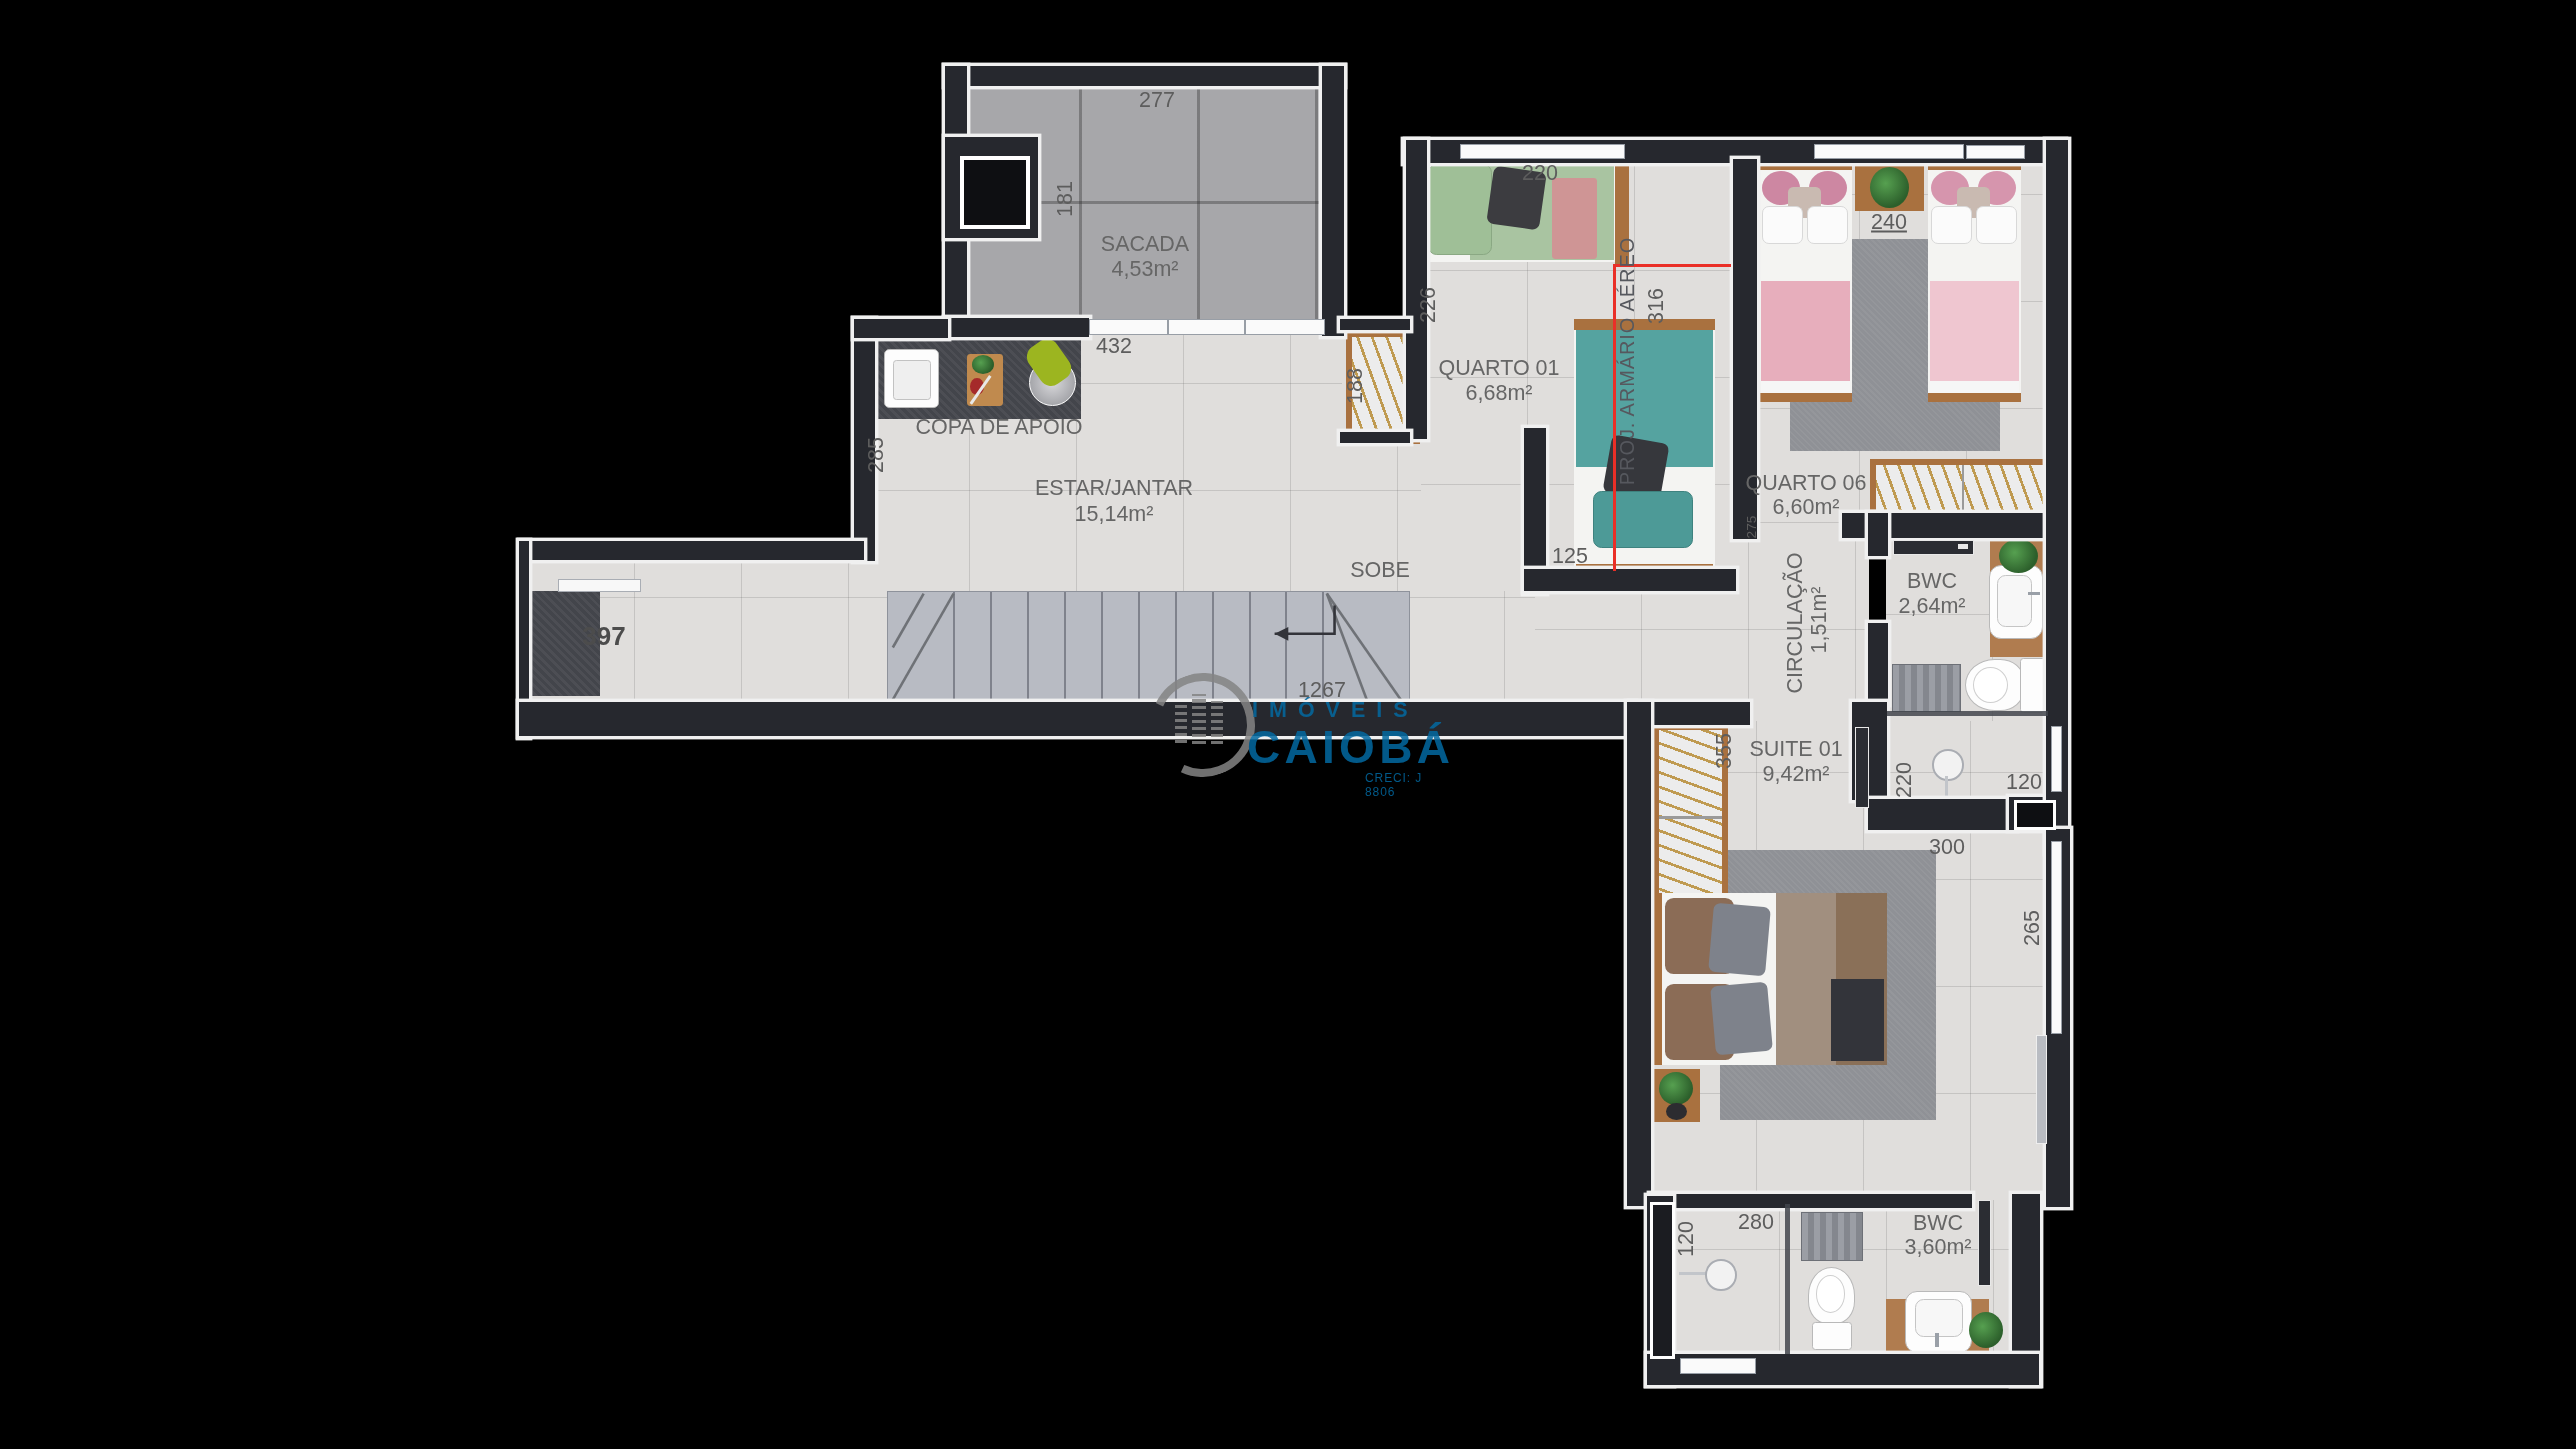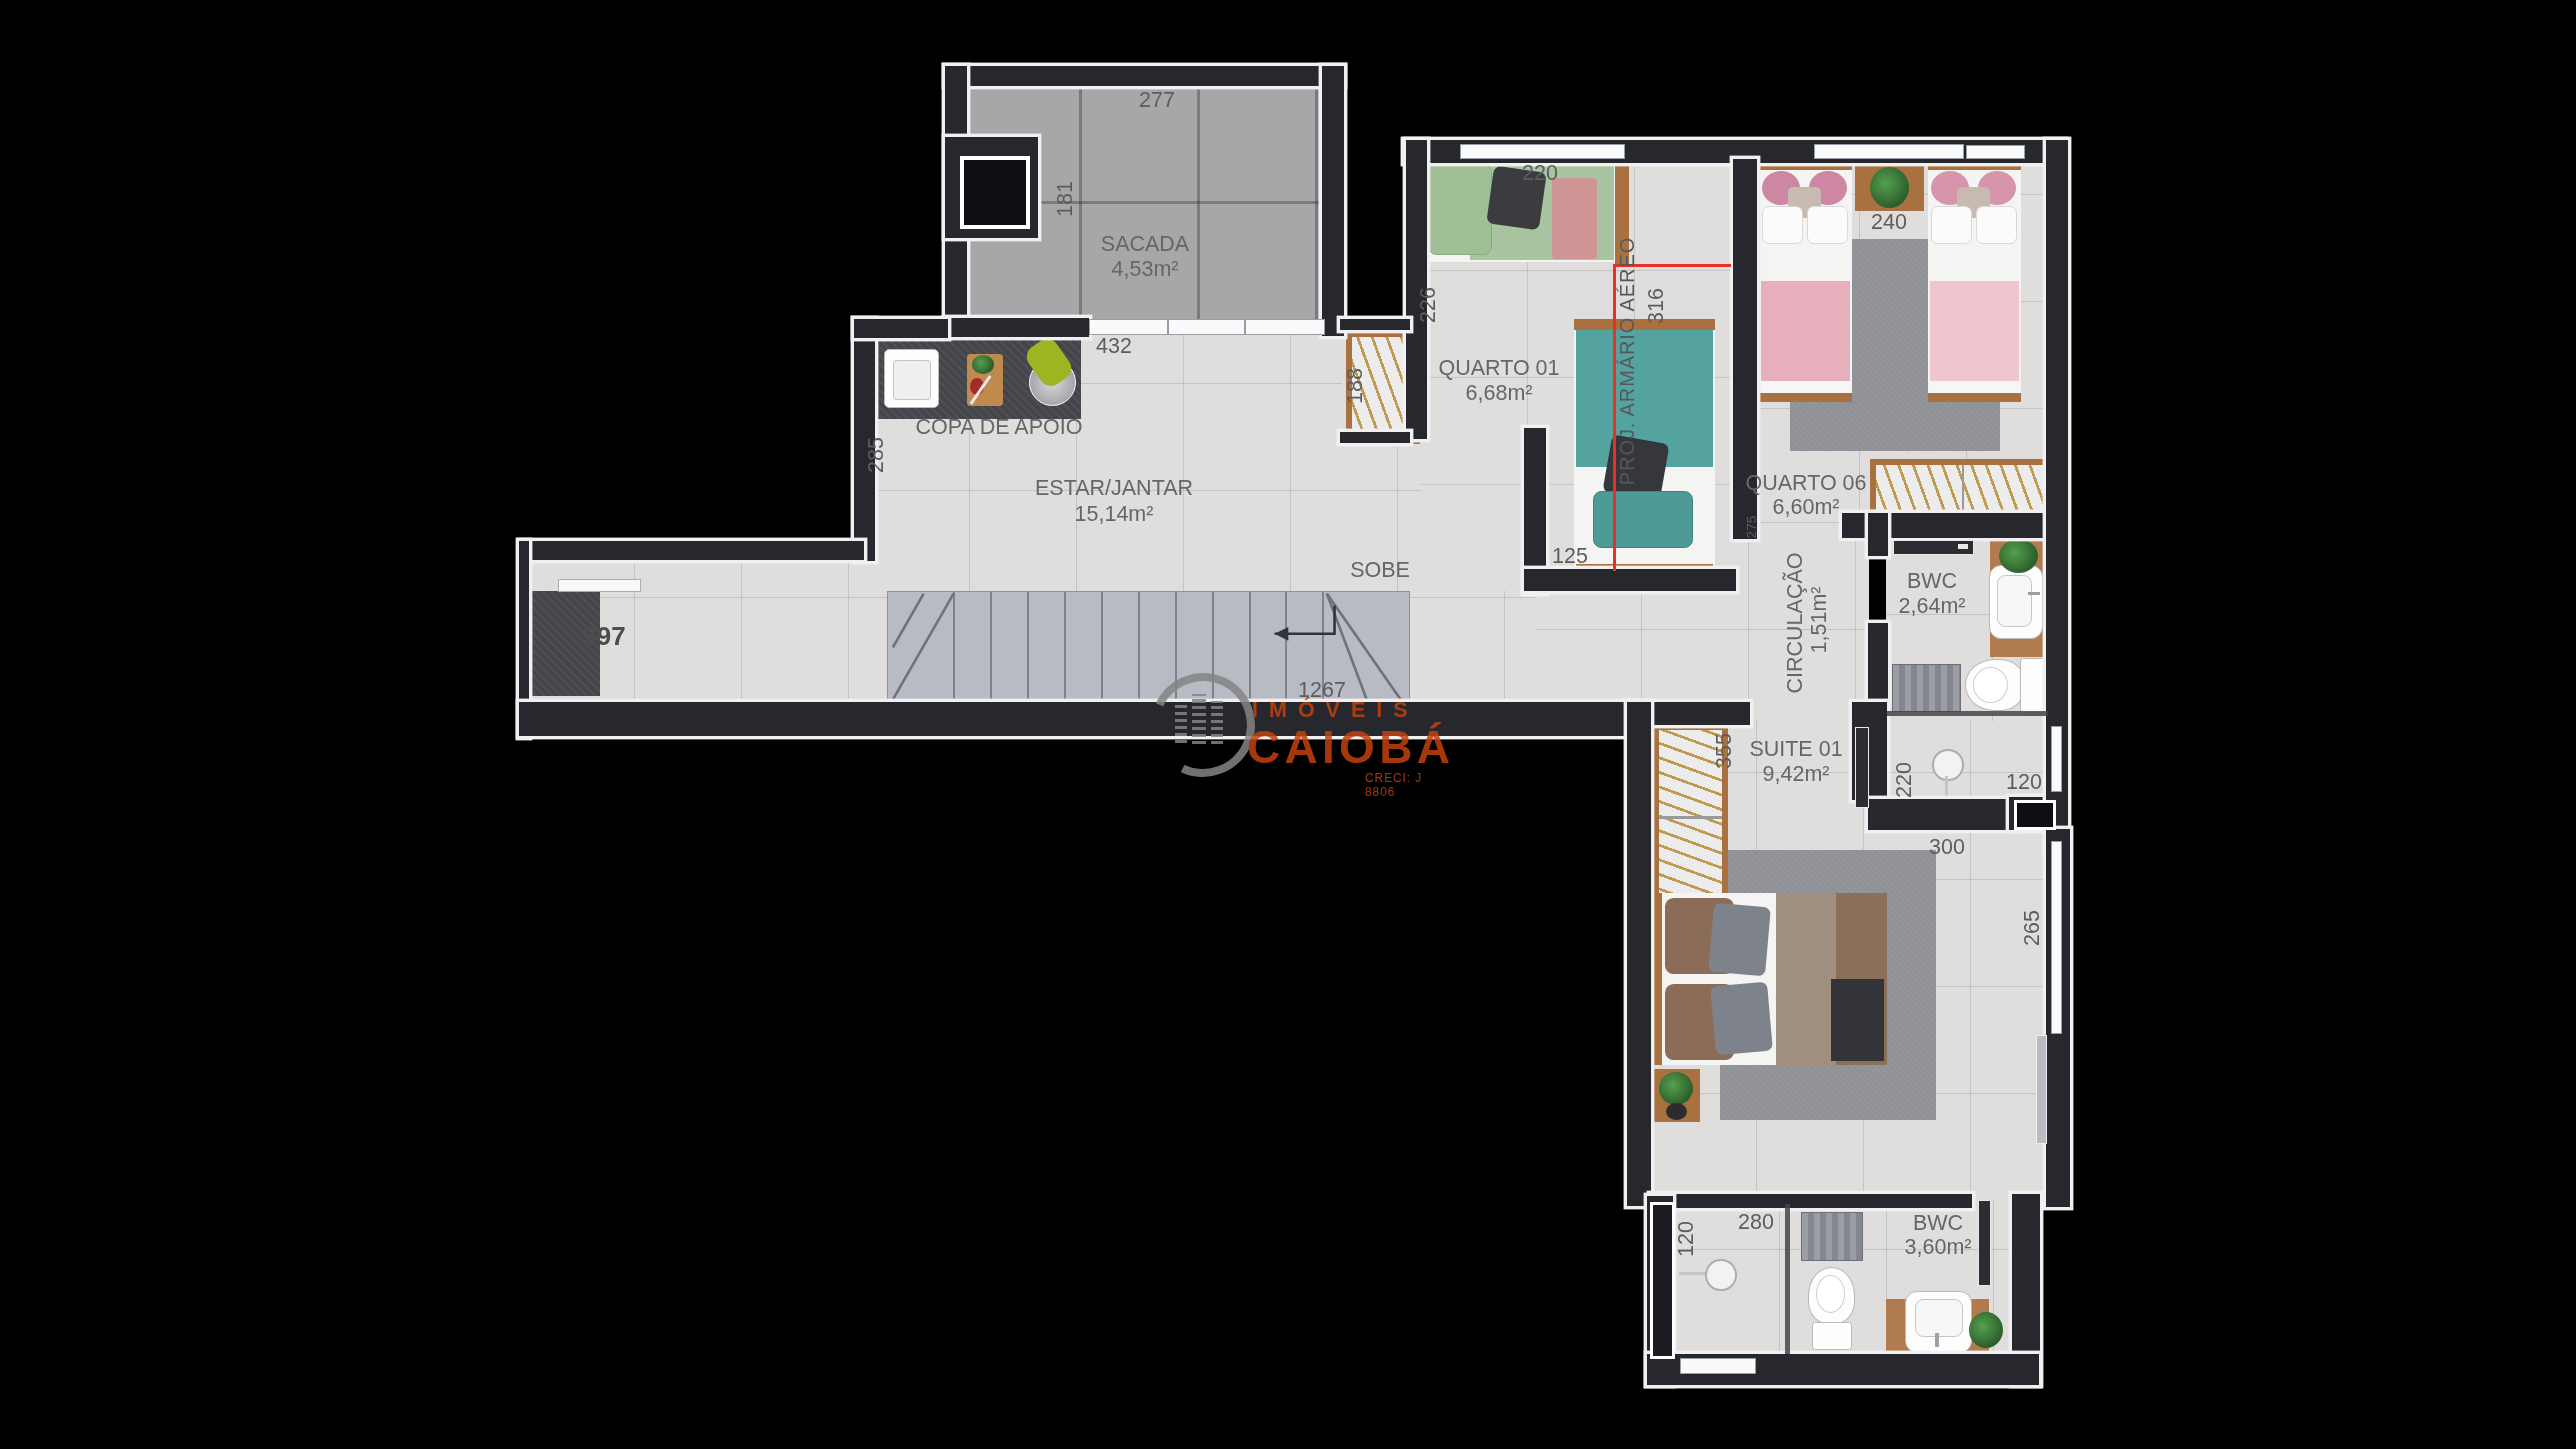--- a/index.html
+++ b/index.html
@@ -37,21 +37,21 @@
   .vlbl{color:#666;font-size:21.5px;white-space:nowrap;transform:translate(-50%,-50%) rotate(-90deg);z-index:30;}
   .dim{color:#5d5d5d;}
   .sm{font-size:13.7px;}
   .unit{font-weight:bold;font-size:26px;color:#4c4c4c;}
   .red{background:#ea2f27;z-index:40;}
   .redlbl{color:#56585e;font-size:20px;white-space:nowrap;transform:translate(-50%,-50%) rotate(-90deg);z-index:41;letter-spacing:0.9px;}
   
   .stairs{background:#b8bbc3;border:1.7px solid #8e929b;z-index:8;}
   .tread{background:#7f828c;width:1.7px;z-index:9;}
   
-  .wm{z-index:50;color:#c2410c;opacity:.85;text-decoration:underline;}
+  .wm{z-index:50;color:#0369a1;opacity:.85;text-decoration:underline;}
   .wm-ring{width:88px;height:88px;border:8.6px solid #848484;border-radius:50%;transform:rotate(-20deg);
     border-left-color:transparent;}
   .wm-b{background:repeating-linear-gradient(0deg,#848484 0 3.4px,transparent 3.4px 6.9px);}
   .wm-top{font-size:21.5px;letter-spacing:11px;font-weight:bold;}
   .wm-main{font-size:46px;letter-spacing:4.3px;font-weight:bold;}
   .wm-creci{font-size:12px;letter-spacing:0.9px;}
 </style>
 </head>
 <body>
 
@@ -269,21 +269,21 @@
 
   <div class="a lbl dim" style="left:1540px;top:173px;">220</div>
   <div class="a vlbl dim" style="left:1428px;top:305px;">226</div>
   <div class="a lbl" style="left:1499px;top:368px;">QUARTO 01</div>
   <div class="a lbl" style="left:1499px;top:393px;">6,68m²</div>
   <div class="a redlbl" style="left:1627px;top:361px;">PROJ. ARMÁRIO AÉREO</div>
   <div class="a vlbl dim" style="left:1656px;top:306px;">316</div>
   <div class="a vlbl dim" style="left:1355px;top:386px;">188</div>
   <div class="a lbl dim" style="left:1570px;top:556px;">125</div>
 
-  <div class="a lbl dim" style="left:1889px;top:222px;">240</div>
+  <div class="a lbl dim" style="left:1889px;top:222px;text-decoration:underline;">240</div>
   <div class="a lbl" style="left:1806px;top:483px;">QUARTO 06</div>
   <div class="a lbl" style="left:1806px;top:507px;">6,60m²</div>
   <div class="a vlbl dim sm" style="left:1751px;top:527px;">275</div>
 
   <div class="a lbl" style="left:1932px;top:581px;">BWC</div>
   <div class="a lbl" style="left:1932px;top:606px;">2,64m²</div>
   <div class="a vlbl" style="left:1795px;top:623px;">CIRCULAÇÃO</div>
   <div class="a vlbl" style="left:1819px;top:620px;">1,51m²</div>
   <div class="a vlbl dim" style="left:1904px;top:780px;">220</div>
   <div class="a lbl dim" style="left:2024px;top:782px;">120</div>

